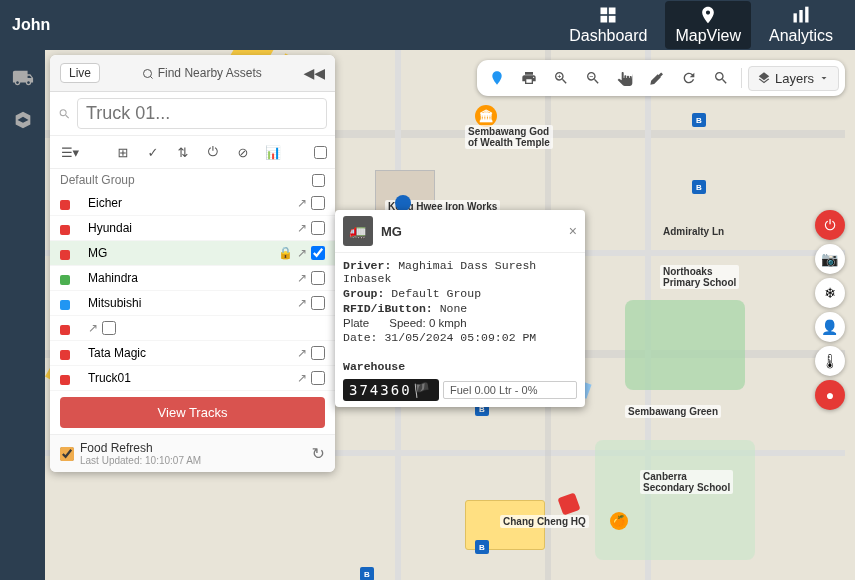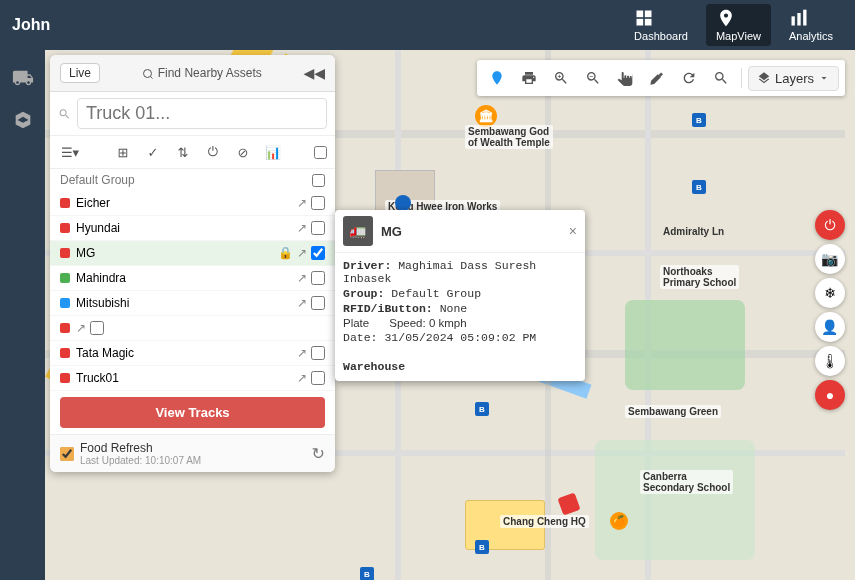--- a/index.html
+++ b/index.html
@@ -6,22 +6,22 @@
     body { font-family: Arial, sans-serif; width: 855px; height: 580px; overflow: hidden; background: #f0f0f0; }
 
     
     .topbar {
       display: flex; align-items: center; justify-content: space-between;
       background: #2c3e50; color: white; height: 50px; padding: 0 12px;
     }
     .topbar-title { font-size: 16px; font-weight: bold; }
     .topbar-icons { display: flex; gap: 8px; }
     .topbar-icon-btn {
-      display: flex; flex-direction: column; 
-      color: white; font-size: 11px; cursor: pointer; padding: 4px 10px;
+      display: flex; flex-direction: column; align-items: center;
+      color: white; font-size: 16px; cursor: pointer; padding: 4px 10px;
       border-radius: 4px; border: none; background: transparent;
     }
     .topbar-icon-btn.active { background: #1a252f; }
     .topbar-icon-btn svg { margin-bottom: 2px; }
 
     
     .left-sidebar {
       position: absolute; left: 0; top: 50px; width: 45px; height: 530px;
       background: #2c3e50; display: flex; flex-direction: column; align-items: center;
       padding-top: 10px; gap: 6px;
@@ -34,21 +34,21 @@
     
     .map-area {
       position: absolute; left: 45px; top: 50px; right: 0; bottom: 0;
       background: #e8e0d0; overflow: hidden;
     }
 
     
     .map-toolbar {
       position: absolute; top: 10px; right: 10px;
       display: flex; align-items: center; gap: 4px; background: white;
-      border-radius: 3px; padding: 4px 6px; box-shadow: 0 1px 4px rgba(0,0,0,0.3);
+      border-radius: 11px; padding: 4px 6px; box-shadow: 0 1px 4px rgba(0,0,0,0.3);
       z-index: 10;
     }
     .map-tool-btn {
       width: 28px; height: 28px; display: flex; align-items: center; justify-content: center;
       cursor: pointer; border: none; background: transparent; border-radius: 3px;
       color: #555;
     }
     .map-tool-btn.active { color: #2196F3; }
     .map-tool-separator { width: 1px; height: 20px; background: #ddd; margin: 0 2px; }
     .layers-btn {
@@ -100,37 +100,37 @@
       cursor: pointer; color: #555; font-size: 13px;
     }
 
     .panel-group-label {
       padding: 4px 10px; font-size: 12px; color: #777; display: flex; align-items: center;
       justify-content: space-between;
     }
 
     .vehicle-list { max-height: 250px; overflow-y: auto; }
     .vehicle-item {
-      display: flex; align-items: center; padding: 5px 10px; font-size: 12px;
-      border-bottom: 1px solid #f5f5f5; gap: 6px;
+      display: flex; align-items: flex-end; padding: 5px 10px; font-size: 12px;
+      border-bottom: 1px solid #f5f5f5; gap: 18px;
     }
     .vehicle-dot { width: 10px; height: 10px; border-radius: 2px; flex-shrink: 0; }
     .vehicle-name { flex: 1; }
     .vehicle-actions { display: flex; gap: 4px; align-items: center; }
     .v-icon { font-size: 12px; color: #888; cursor: pointer; }
     .v-checkbox { width: 14px; height: 14px; }
 
     .panel-footer-count {
       padding: 5px 10px; font-size: 12px; color: #555; text-align: center;
       border-top: 1px solid #eee;
     }
     .view-tracks-btn {
       margin: 6px 10px; background: #d9534f; color: white; border: none;
       border-radius: 4px; padding: 8px; width: calc(100% - 20px);
-      font-size: 13px; font-weight: bold; cursor: pointer; display: block;
+      font-size: 13px; font-weight: normal; cursor: pointer; display: block;
     }
     .auto-refresh-bar {
       display: flex; align-items: center; padding: 6px 10px; gap: 6px;
       border-top: 1px solid #eee; background: #fafafa;
     }
     .auto-refresh-check { width: 14px; height: 14px; accent-color: #f0ad4e; }
     .auto-refresh-text { font-size: 12px; color: #333; flex: 1; }
     .auto-refresh-sub { font-size: 10px; color: #999; display: block; }
     .refresh-icon { font-size: 16px; color: #777; cursor: pointer; }
 
@@ -380,20 +380,29 @@
       <div class="info-row-inline">
         <span>Plate</span>
         <span>Speed: <span>0 kmph</span></span>
       </div>
       <div class="info-row">
         Date: <span>31/05/2024 05:09:02 PM</span>
       </div>
       <div class="info-row" style="margin-top:16px;font-weight:bold;">
         <span>Warehouse</span>
       </div>
+      <div class="info-odometer">
+        <div class="odometer-display">
+          <span>374360</span>
+          <span class="odometer-flag">🏴</span>
+        </div>
+        <div class="fuel-bar-container">
+          <span>Fuel 0.00 Ltr - 0%</span>
+        </div>
+      </div>
     </div>
   </div>
 
   <div class="panel">
     <div class="panel-header">
       <div class="panel-live-badge">Live</div>
       <div class="panel-find-btn">
         <svg width="12" height="12" fill="#555" viewBox="0 0 24 24">
             <circle cx="11" cy="11" r="8" stroke="#555" stroke-width="2" fill="none"></circle>
             <path d="M21 21l-4.35-4.35" stroke="#555" stroke-width="2"></path>

